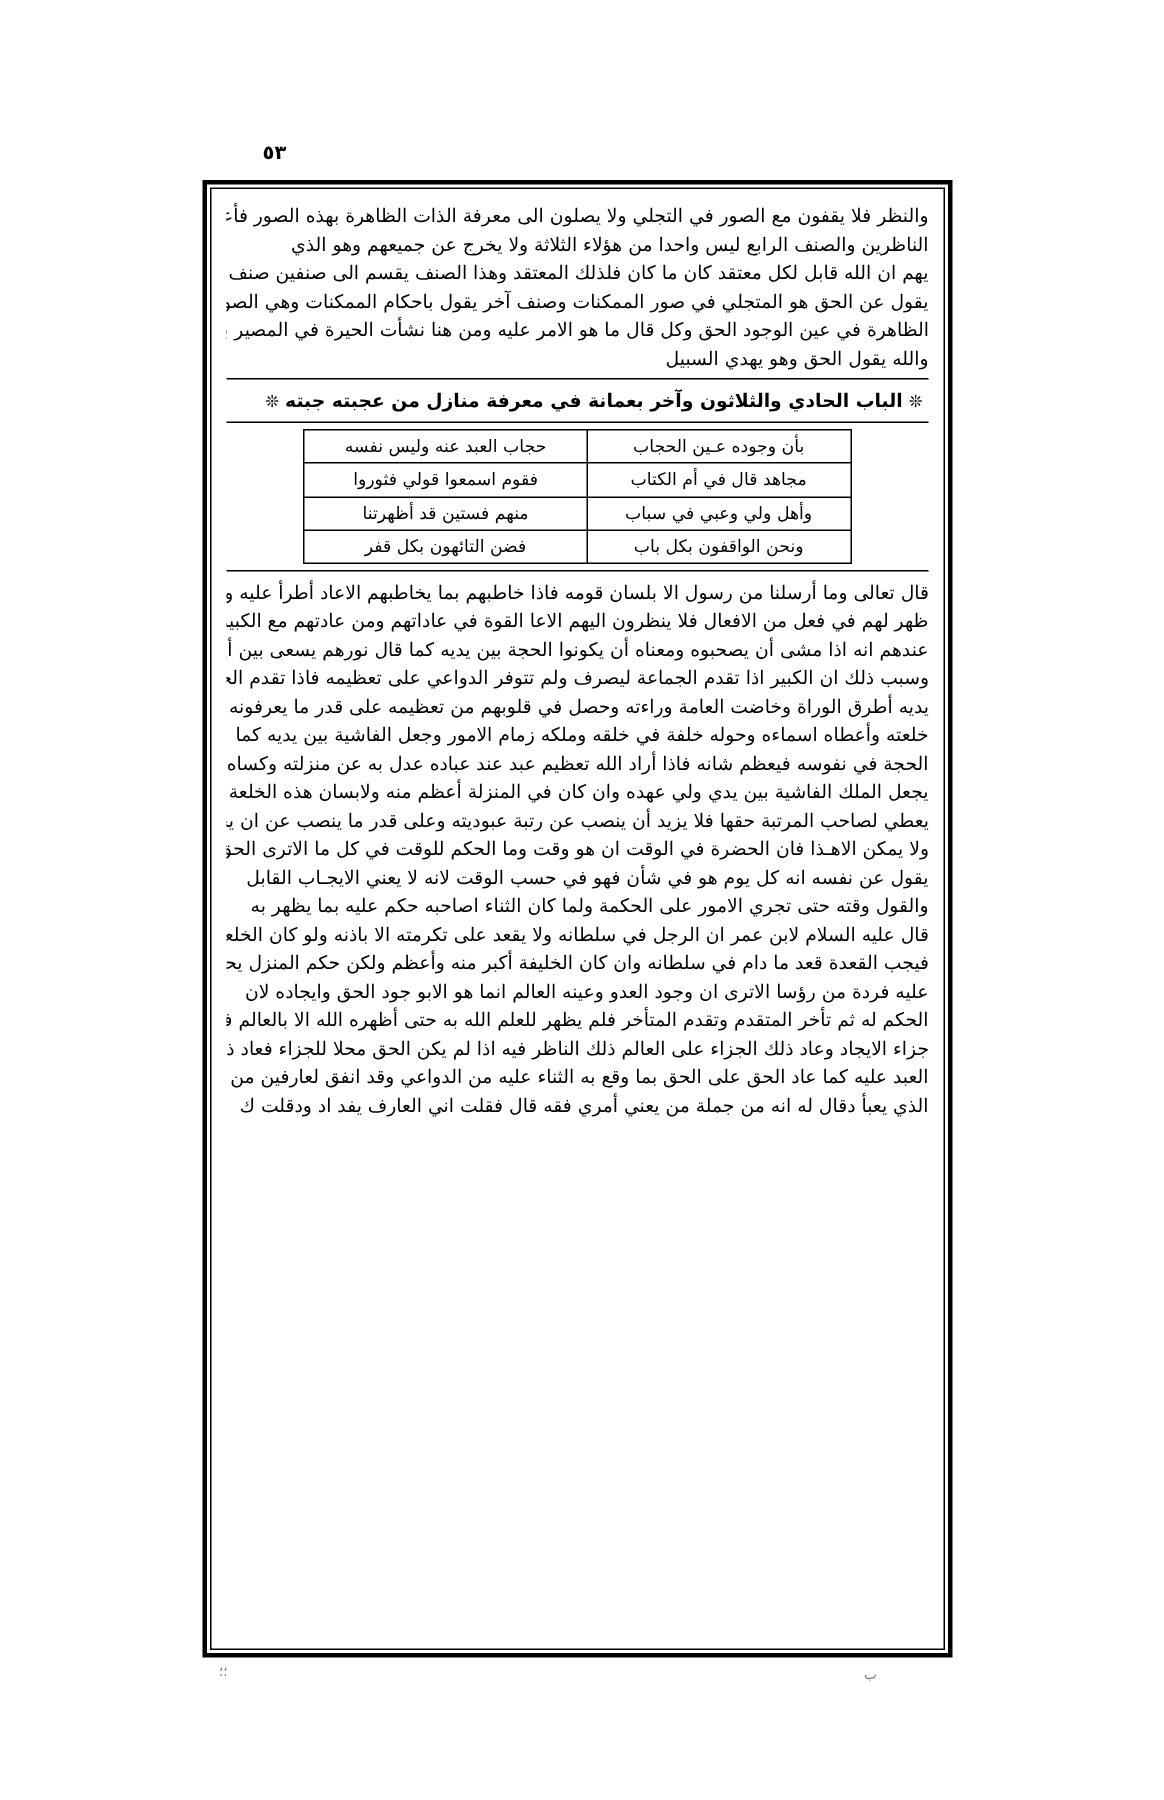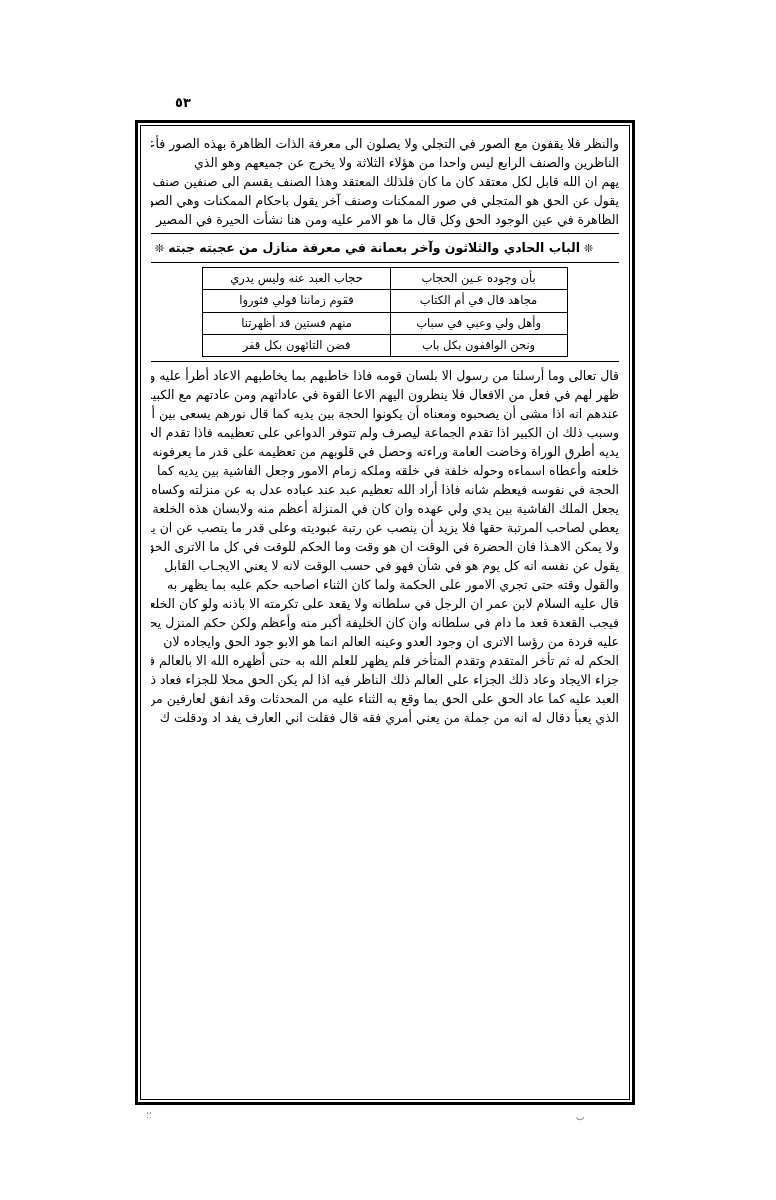--- a/index.html
+++ b/index.html
@@ -82,21 +82,21 @@
     border-top: 1.5px solid #000;
     margin: 4px 0 4px 0;
   }
   .rule.thin {
     border-top: 1px solid #000;
   }
 
   .chapter-heading {
     font-size: 12.5px;
     font-weight: bold;
-    text-align: left;
+    text-align: right;
     padding: 2px 0 3px 0;
     white-space: nowrap;
   }
   .chapter-heading .deco {
     font-size: 11px;
     vertical-align: middle;
     padding: 0 4px;
   }
 
   
@@ -139,39 +139,40 @@
   <div class="frame-outer"></div>
 
   <div class="frame-inner">
 
     <div class="top-text block">
       <p>والنظر فلا يقفون مع الصور في التجلي ولا يصلون الى معرفة الذات الظاهرة بهذه الصور فأعني</p>
       <p>الناظرين والصنف الرابع ليس واحدا من هؤلاء الثلاثة ولا يخرج عن جميعهم وهو الذي</p>
       <p>يهم ان الله قابل لكل معتقد كان ما كان فلذلك المعتقد وهذا الصنف يقسم الى صنفين صنف</p>
       <p>يقول عن الحق هو المتجلي في صور الممكنات وصنف آخر يقول باحكام الممكنات وهي الصور</p>
       <p>الظاهرة في عين الوجود الحق وكل قال ما هو الامر عليه ومن هنا نشأت الحيرة في المصير بي</p>
+      <p>والله يقول الحق وهو يهدي السبيل</p>
     </div>
 
     <div class="rule"></div>
 
     <div class="chapter-heading block">
       <span class="deco">❊</span><span>الباب الحادي والثلاثون وآخر بعمانة في معرفة منازل من عجبته جبته</span><span class="deco">❊</span>
     </div>
 
     <div class="rule thin"></div>
 
     <table class="poem">
       <tbody>
         <tr>
           <td>بأن وجوده عـين الحجاب</td>
-          <td>حجاب العبد عنه وليس يدري</td>
+          <td>حجاب العبد عنه وليس نفسه</td>
         </tr>
         <tr>
           <td>مجاهد قال في أم الكتاب</td>
-          <td>فقوم زماننا قولي فثوروا</td>
+          <td>فقوم اسمعوا قولي فثوروا</td>
         </tr>
         <tr>
           <td>وأهل ولي وعبي في سباب</td>
           <td>منهم فستين قد أظهرتنا</td>
         </tr>
         <tr>
           <td>ونحن الواقفون بكل باب</td>
           <td>فضن التائهون بكل قفر</td>
         </tr>
       </tbody>
@@ -190,21 +191,21 @@
       <p>يجعل الملك الفاشية بين يدي ولي عهده وان كان في المنزلة أعظم منه ولابسان هذه الخلعة ان</p>
       <p>يعطي لصاحب المرتبة حقها فلا يزيد أن ينصب عن رتبة عبوديته وعلى قدر ما ينصب عن ان يحب عن ربه</p>
       <p>ولا يمكن الاهـذا فان الحضرة في الوقت ان هو وقت وما الحكم للوقت في كل ما الاترى الحق</p>
       <p>يقول عن نفسه انه كل يوم هو في شأن فهو في حسب الوقت لانه لا يعني الايجـاب القابل</p>
       <p>والقول وقته حتى تجري الامور على الحكمة ولما كان الثناء اصاحبه حكم عليه بما يظهر به</p>
       <p>قال عليه السلام لابن عمر ان الرجل في سلطانه ولا يقعد على تكرمته الا باذنه ولو كان الخلعة</p>
       <p>فيجب القعدة قعد ما دام في سلطانه وان كان الخليفة أكبر منه وأعظم ولكن حكم المنزل يحكم</p>
       <p>عليه فردة من رؤسا الاترى ان وجود العدو وعينه العالم انما هو الابو جود الحق وايجاده لان</p>
       <p>الحكم له ثم تأخر المتقدم وتقدم المتأخر فلم يظهر للعلم الله به حتى أظهره الله الا بالعالم فكان ذلك</p>
       <p>جزاء الايجاد وعاد ذلك الجزاء على العالم ذلك الناظر فيه اذا لم يكن الحق محلا للجزاء فعاد ذلك</p>
-      <p>العبد عليه كما عاد الحق على الحق بما وقع به الثناء عليه من المحدثات وقد انفق لعارفين من</p>
+      <p>العبد عليه كما عاد الحق على الحق بما وقع به الثناء عليه من الدواعي وقد انفق لعارفين من</p>
       <p>الذي يعبأ دقال له انه من جملة من يعني أمري فقه قال فقلت اني العارف يفد اد ودقلت ك</p>
     </div>
 
   </div>
 
   <div class="footer-mark left">؛؛</div>
   <div class="footer-mark right">ب</div>
 
 </div>
 

